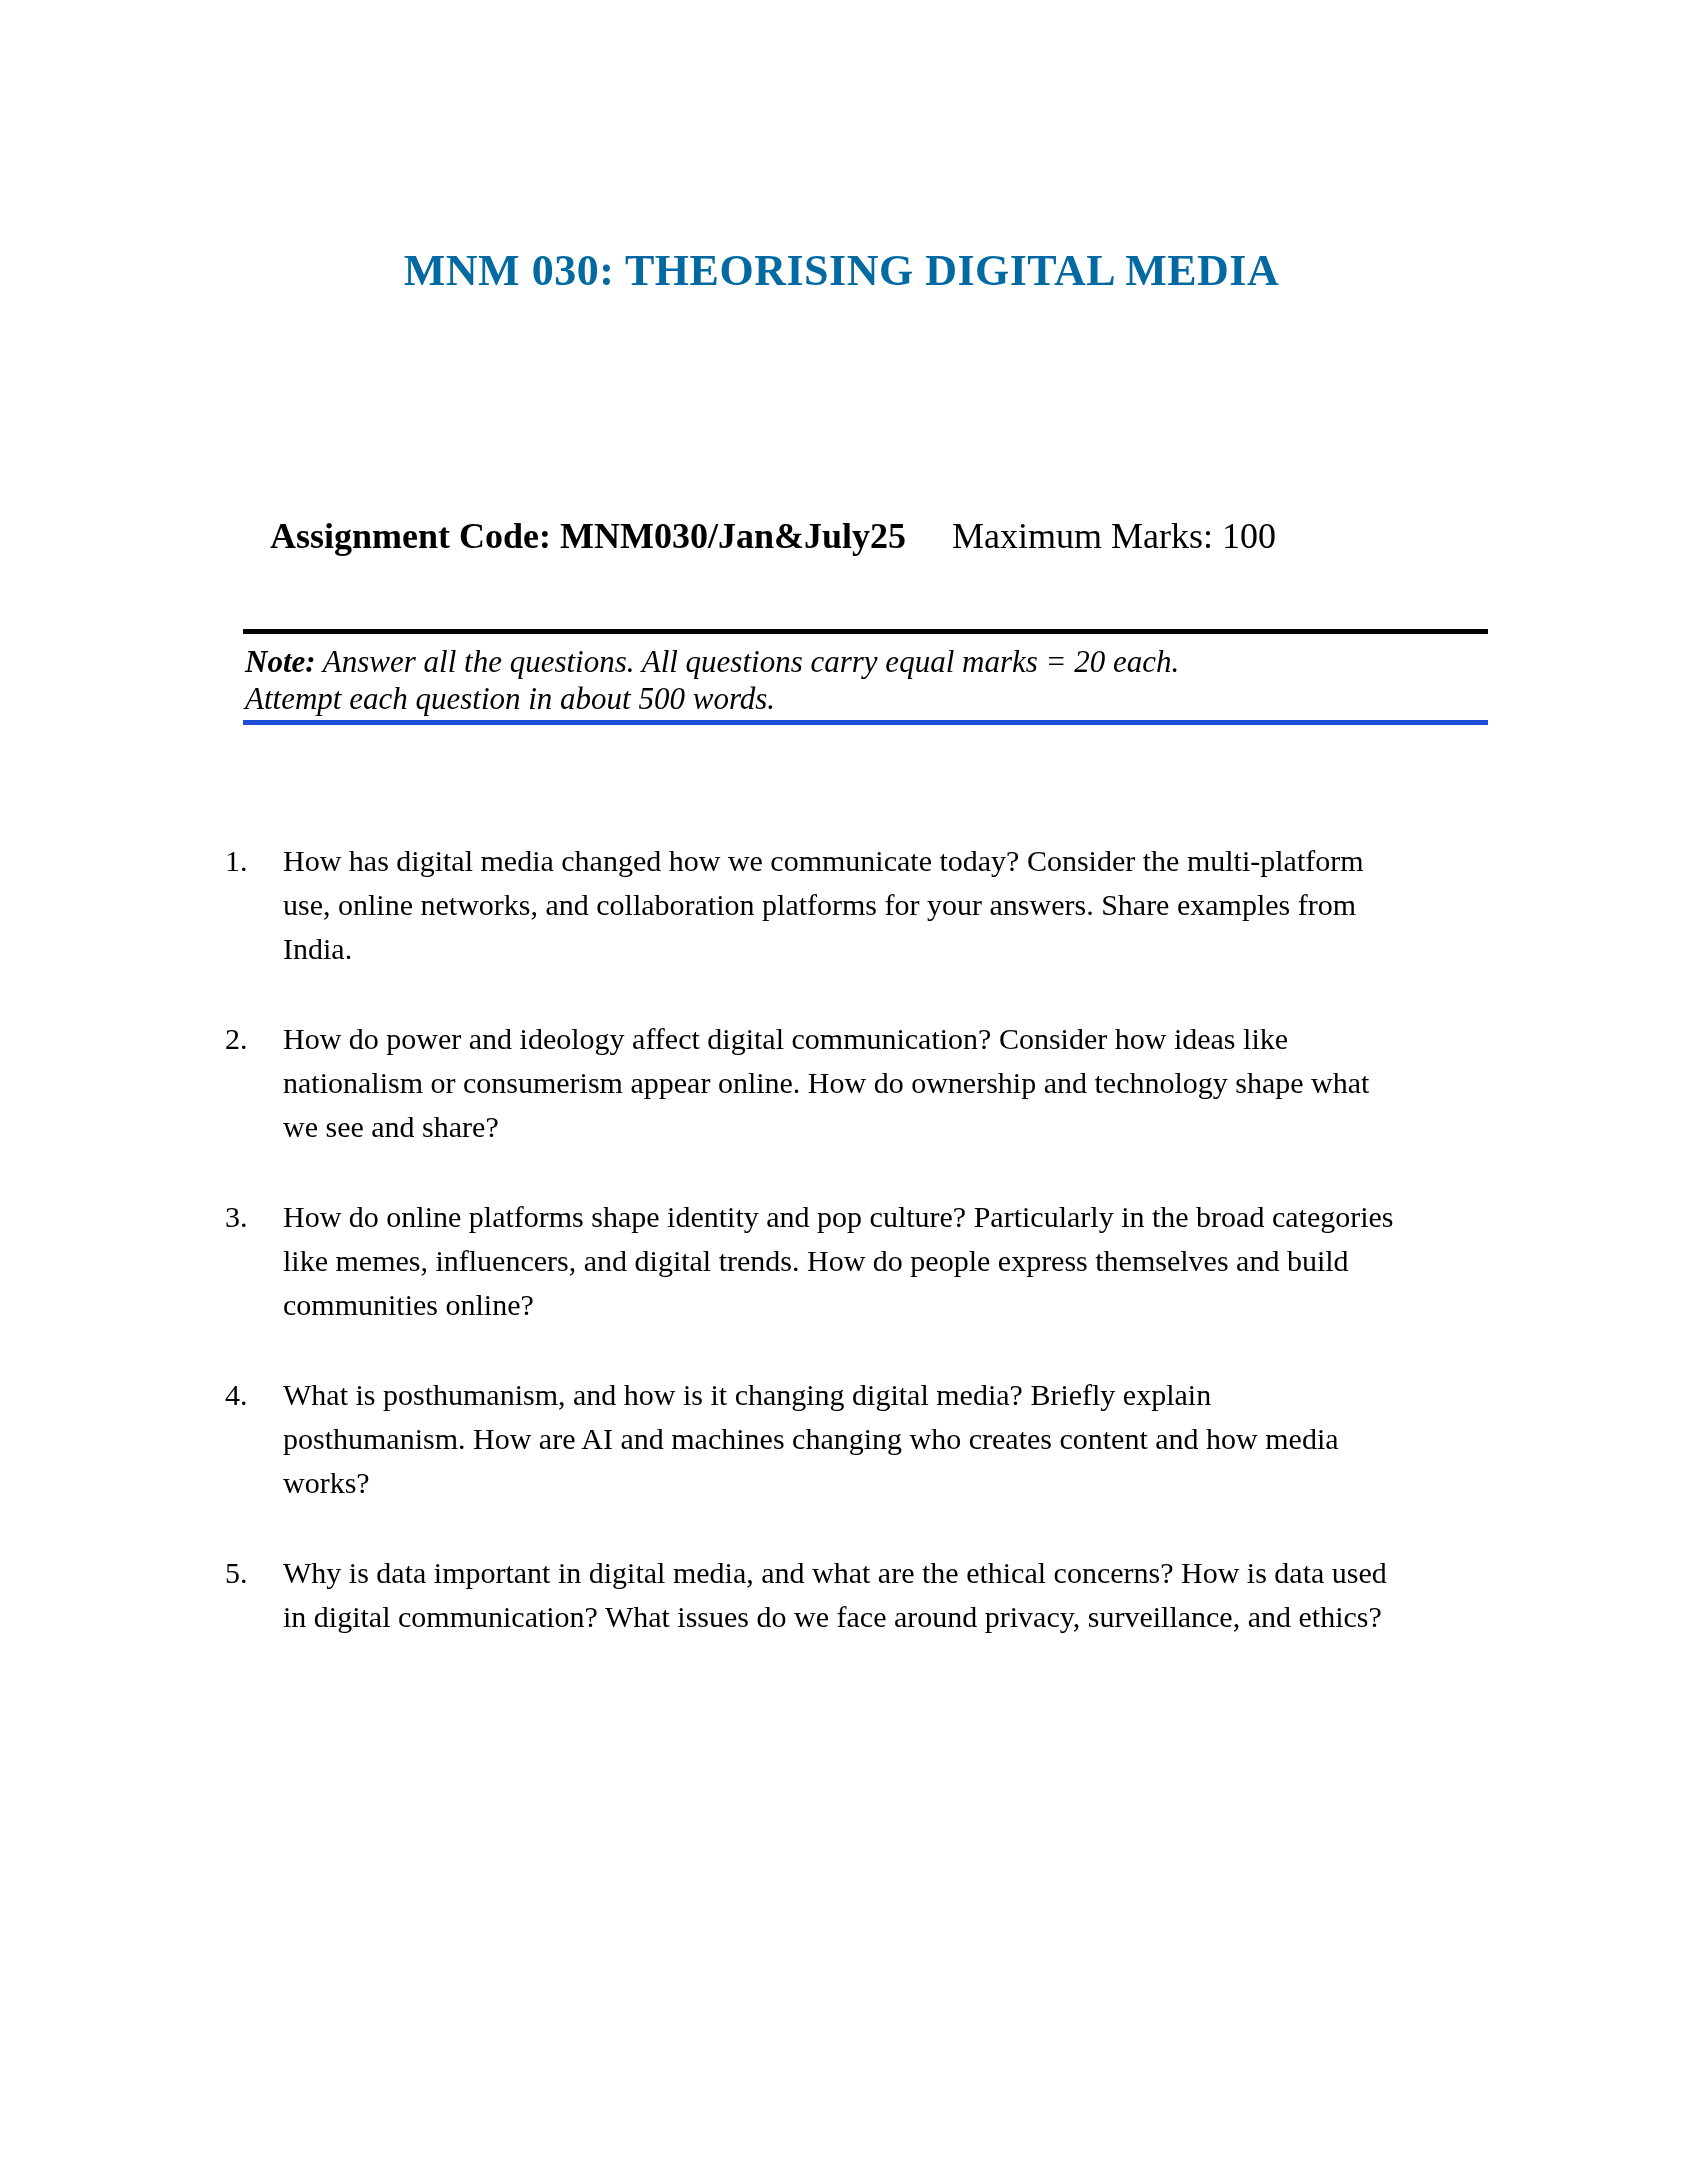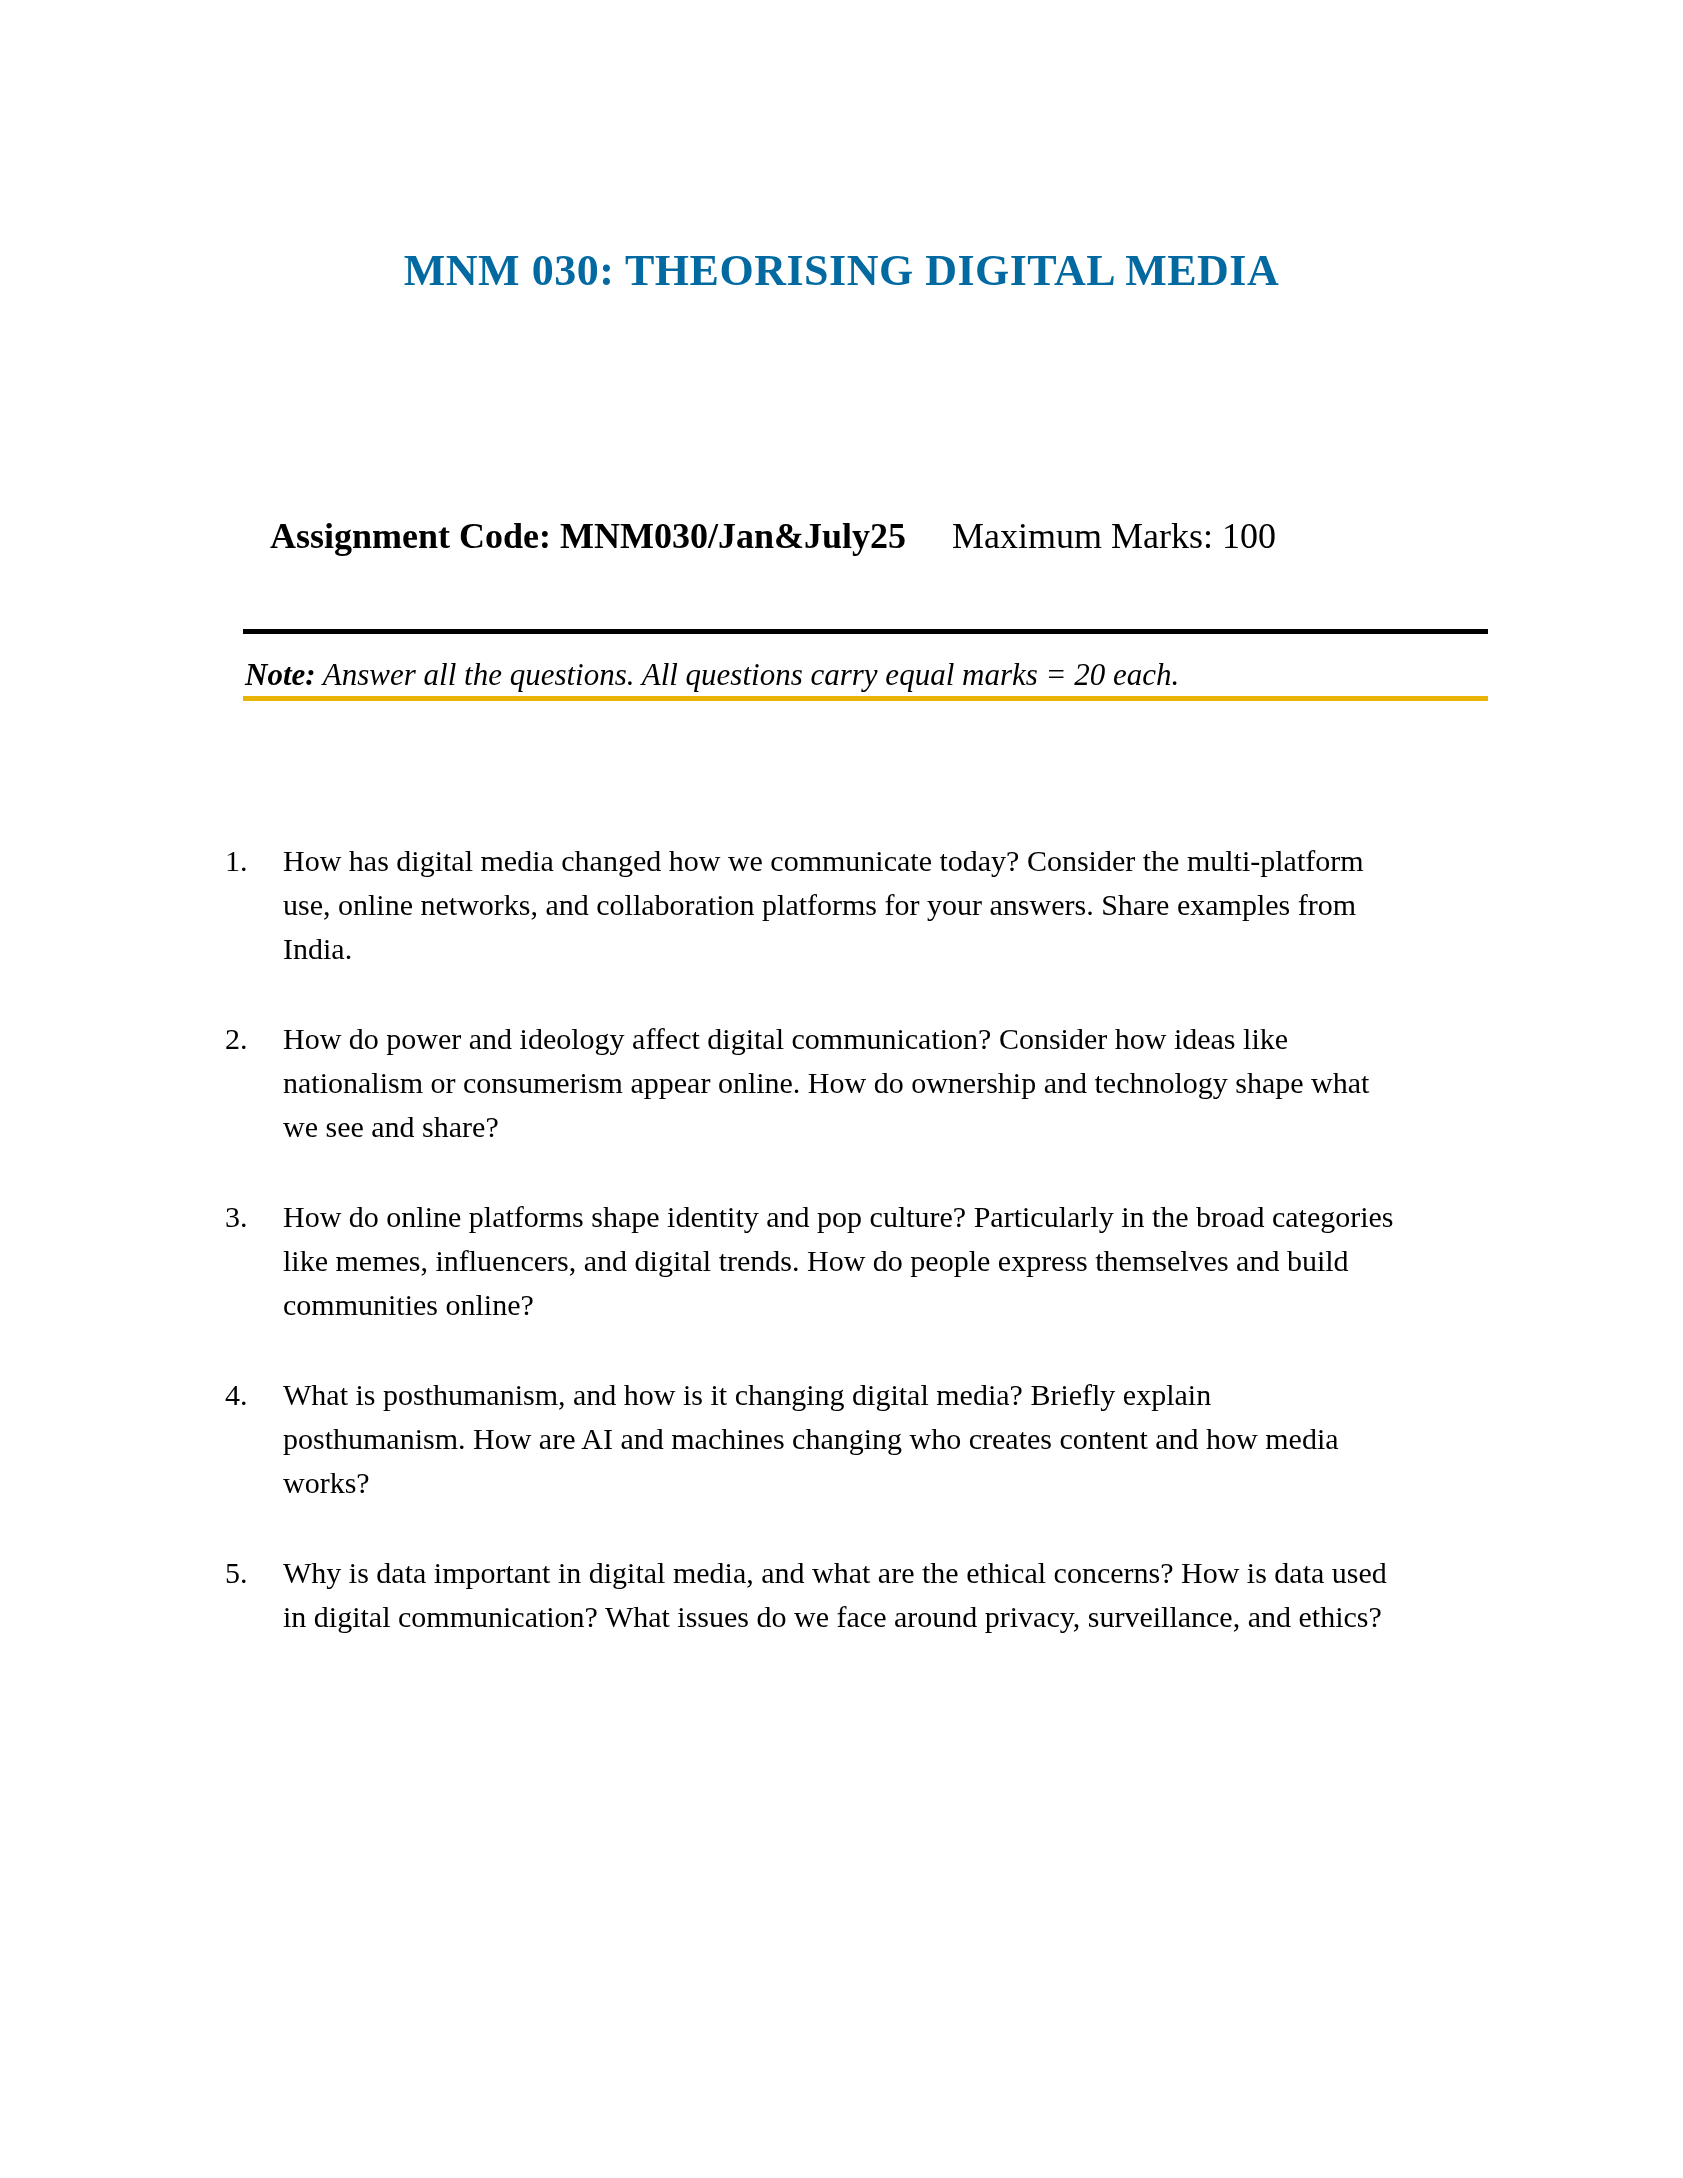--- a/index.html
+++ b/index.html
@@ -46,22 +46,22 @@
     font-size: 36px;
   }
   .assignrow .code { font-weight: bold; }
   .assignrow .marks { font-weight: normal; margin-left: 46px; }
   .notebox {
     position: absolute;
     top: 629px; left: 243px;
     width: 1245px;
     box-sizing: border-box;
     border-top: 5px solid #000;
-    border-bottom: 5px solid #eab308;
-    padding: 22px 4px 3px 2px;
+    border-bottom: 5px solid #1d4ed8;
+    padding: 9px 4px 3px 2px;
     font-style: italic;
     font-size: 31px;
     line-height: 37px;
   }
   .notebox .notelabel { font-weight: bold; }
   .questions {
     position: absolute;
     top: 839px; left: 225px;
   }
   .q {
@@ -83,20 +83,21 @@
 
 
   <div class="assignrow">
     <span class="code">Assignment Code: MNM030/Jan&amp;July25</span>
     <span class="marks">Maximum Marks: 100</span>
   </div>
 
   <div class="notebox">
     <span class="notelabel">Note:</span>
     <span>Answer all the questions. All questions carry equal marks = 20 each.</span>
+    <div>Attempt each question in about 500 words.</div>
   </div>
 
   <div class="questions">
     <div class="q">
       <span class="qnum">1.</span>
       <div class="qtext">How has digital media changed how we communicate today? Consider the multi-platform
 use, online networks, and collaboration platforms for your answers. Share examples from
 India.</div>
     </div>
     <div class="q">

